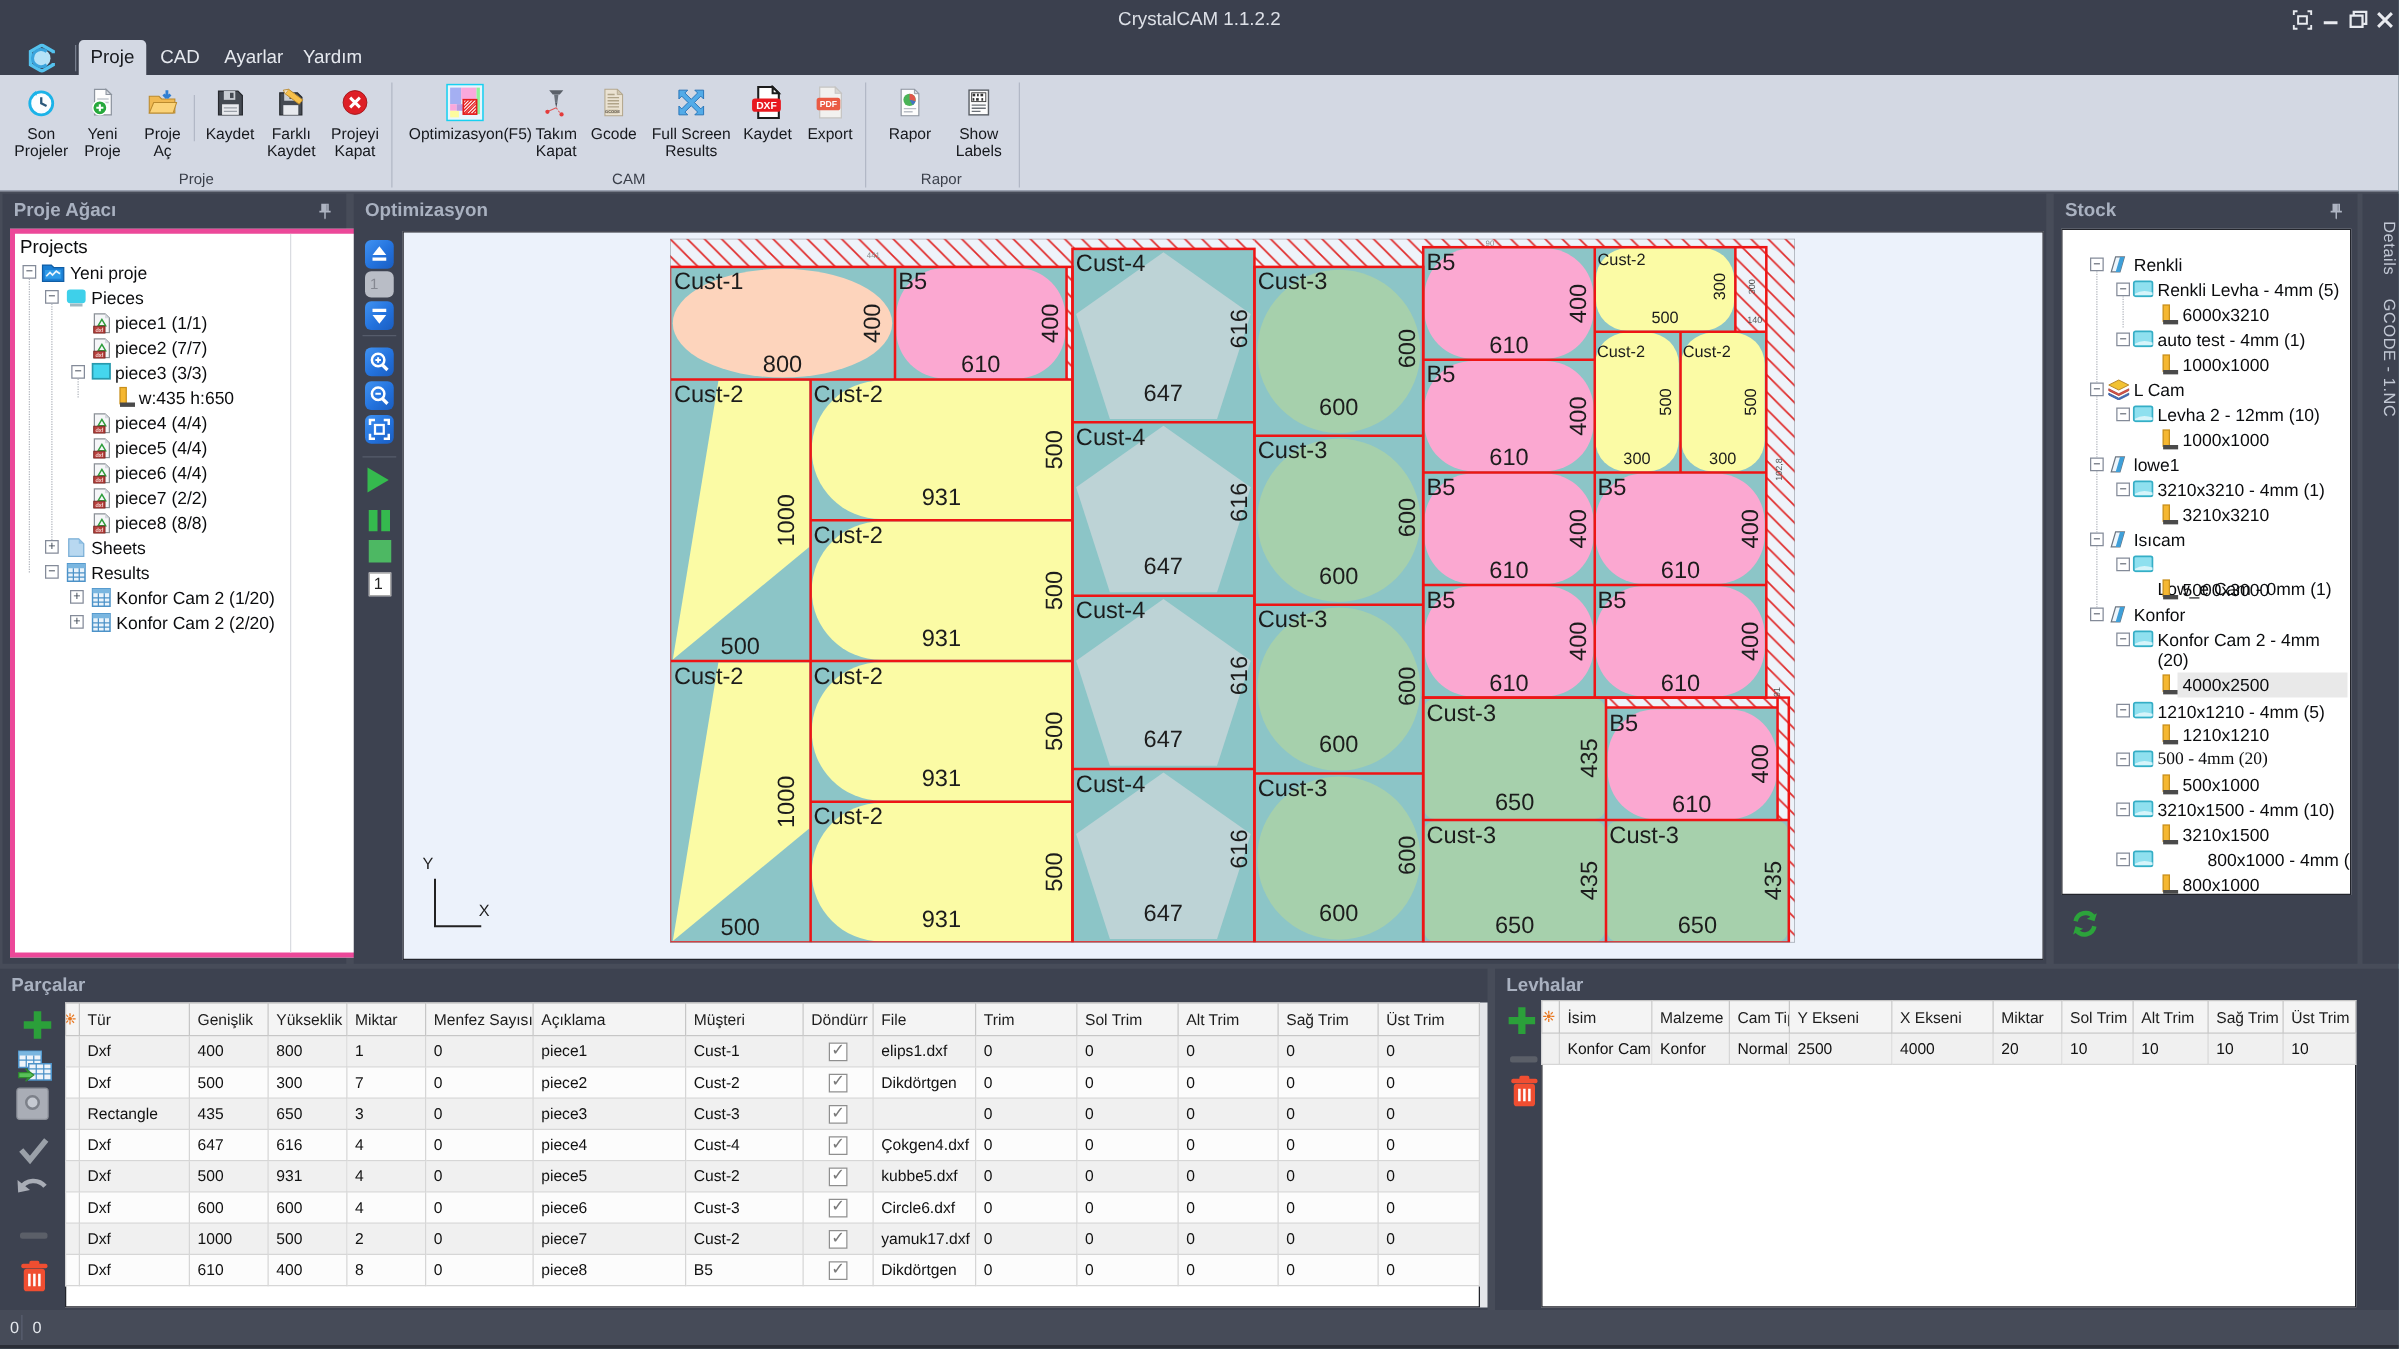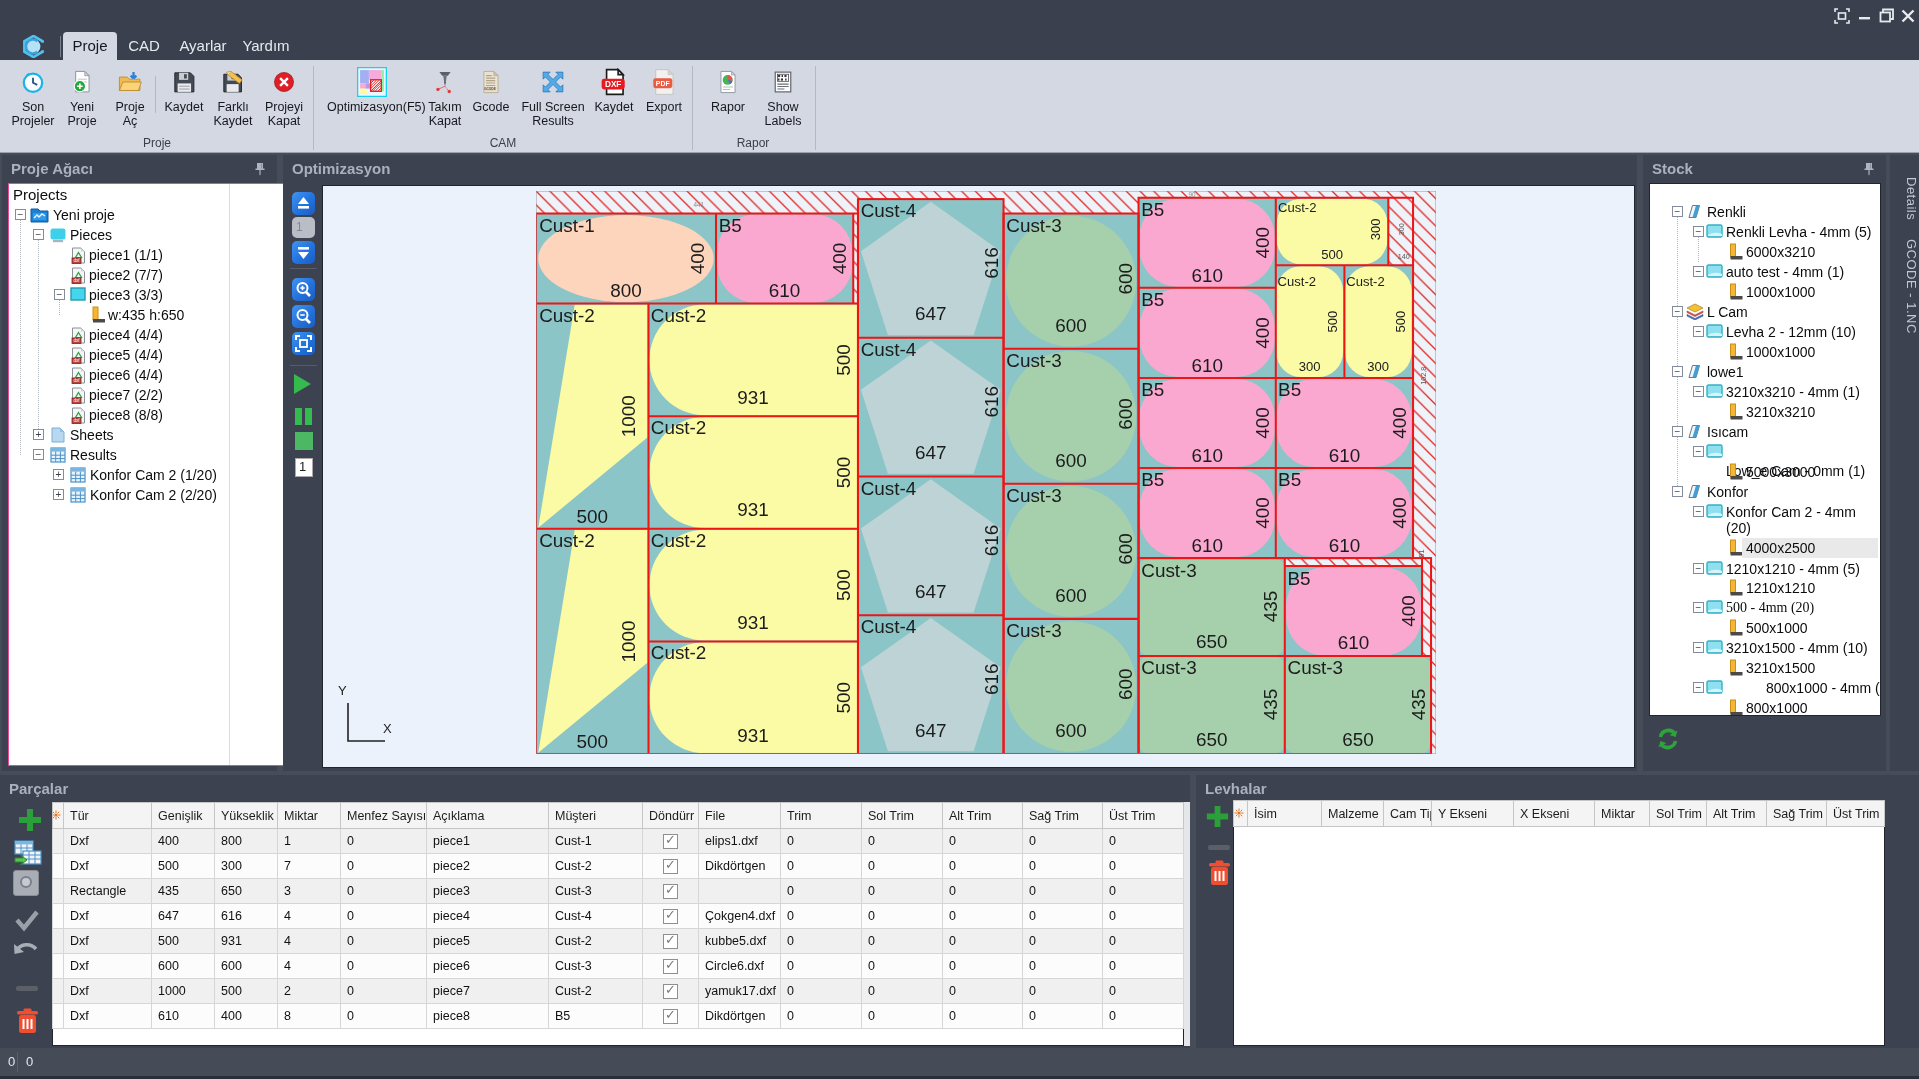--- a/index.html
+++ b/index.html
@@ -23,21 +23,21 @@
   .ric.med { width:28px !important; height:28px !important; margin:3px auto 5px auto !important; }
   .rsep.short { top:16px; height:37px; }
   .rsep { position:absolute; top:6px; width:1px; height:84px; background:#b2b8c6; }
   .rgrp { position:absolute; top:76px; font-size:12px; color:#3a3f4a; text-align:center; width:120px; }
   
   .phead { position:absolute; left:0; top:0; right:0; height:28px; color:#a9b1c0; font-weight:bold; font-size:15px; line-height:28px; padding-left:9px; }
   .pin { position:absolute; top:7px; width:12px; height:14px; }
   .panel { background:#3d4250; }
   
   #leftpanel  { left:2px; top:155px; width:275px; height:616px; background:#3d4250; }
-  #lefttree   { position:absolute; left:6px; top:28px; width:291px; height:583px; background:#fff; border:1px solid #ec4899; overflow:hidden; }
+  #lefttree   { position:absolute; left:6px; top:28px; width:291px; height:583px; background:#fff; border:4px solid #ec4899; overflow:hidden; }
   .trow { position:absolute; height:20px; font-size:14px; color:#0b0c0e; white-space:nowrap; }
   .exp { position:absolute; width:11px; height:11px; background:#fff; border:1px solid #848b99; font-size:10px; line-height:9px; text-align:center; color:#37404e; top:4px; }
   .ticon { position:absolute; top:2px; }
   
   #centerpanel { left:283px; top:155px; width:1354px; height:616px; background:#3d4250; }
   #canvas { position:absolute; left:39px; top:30px; width:1313px; height:583px; background:#ecf2fb; border:1px solid #23252c; }
   .cbtn { position:absolute; left:9px; width:23px; height:23px; border-radius:5px; }
   .cbtn.blue { background:linear-gradient(135deg,#4193f2 0%,#2372dd 55%,#1a5dc0 100%); }
   .csep { position:absolute; left:7px; width:27px; height:1px; background:#565c6b; }
   
@@ -70,20 +70,21 @@
     </g>
     <g id="gridsym">
       <rect x="1" y="1" width="14" height="14" fill="#e9f3fb" stroke="#4c92c8" stroke-width="1.2"></rect>
       <rect x="1" y="1" width="14" height="3.6" fill="#7ab6e0"></rect>
       <path d="M1 8.2 H15 M1 11.6 H15 M5.7 4.6 V15 M10.4 4.6 V15" stroke="#4c92c8" stroke-width="1"></path>
     </g>
   </defs>
 </svg>
 
 <div class="abs" id="titlebar">
+  <div class="title">CrystalCAM 1.1.2.2</div>
   <svg class="winbtn" style="left:1834px;top:8px;" width="16" height="16" viewBox="0 0 16 16">
     <g stroke="#e8eaef" stroke-width="1.6" fill="none">
       <path d="M1 4 V1 H4 M12 1 H15 V4 M15 12 V15 H12 M4 15 H1 V12"></path>
       <rect x="4.5" y="5" width="7" height="6"></rect>
     </g>
   </svg>
   <svg class="winbtn" style="left:1857px;top:8px;" width="16" height="16" viewBox="0 0 16 16">
     <rect x="2" y="9" width="11" height="2.4" fill="#e8eaef"></rect>
   </svg>
   <svg class="winbtn" style="left:1879px;top:8px;" width="16" height="16" viewBox="0 0 16 16">
@@ -1155,20 +1156,33 @@
           <th>Malzeme</th>
           <th>Cam Tip</th>
           <th>Y Ekseni</th>
           <th>X Ekseni</th>
           <th>Miktar</th>
           <th>Sol Trim</th>
           <th>Alt Trim</th>
           <th>Sağ Trim</th>
           <th>Üst Trim</th>
         </tr>
+  <tr class="odd">
+          <td></td>
+          <td>Konfor Cam</td>
+          <td>Konfor</td>
+          <td>Normal</td>
+          <td>2500</td>
+          <td>4000</td>
+          <td>20</td>
+          <td>10</td>
+          <td>10</td>
+          <td>10</td>
+          <td>10</td>
+        </tr>
   </tbody>
     </table>
 </div>
 
 <div class="abs" id="statusbar">
   <span style="position:absolute;left:8px;top:6px;">0</span>
   <span style="position:absolute;left:17px;top:4px;width:1px;height:20px;background:#5a6070;"></span>
   <span style="position:absolute;left:26px;top:6px;">0</span>
 </div>
 

